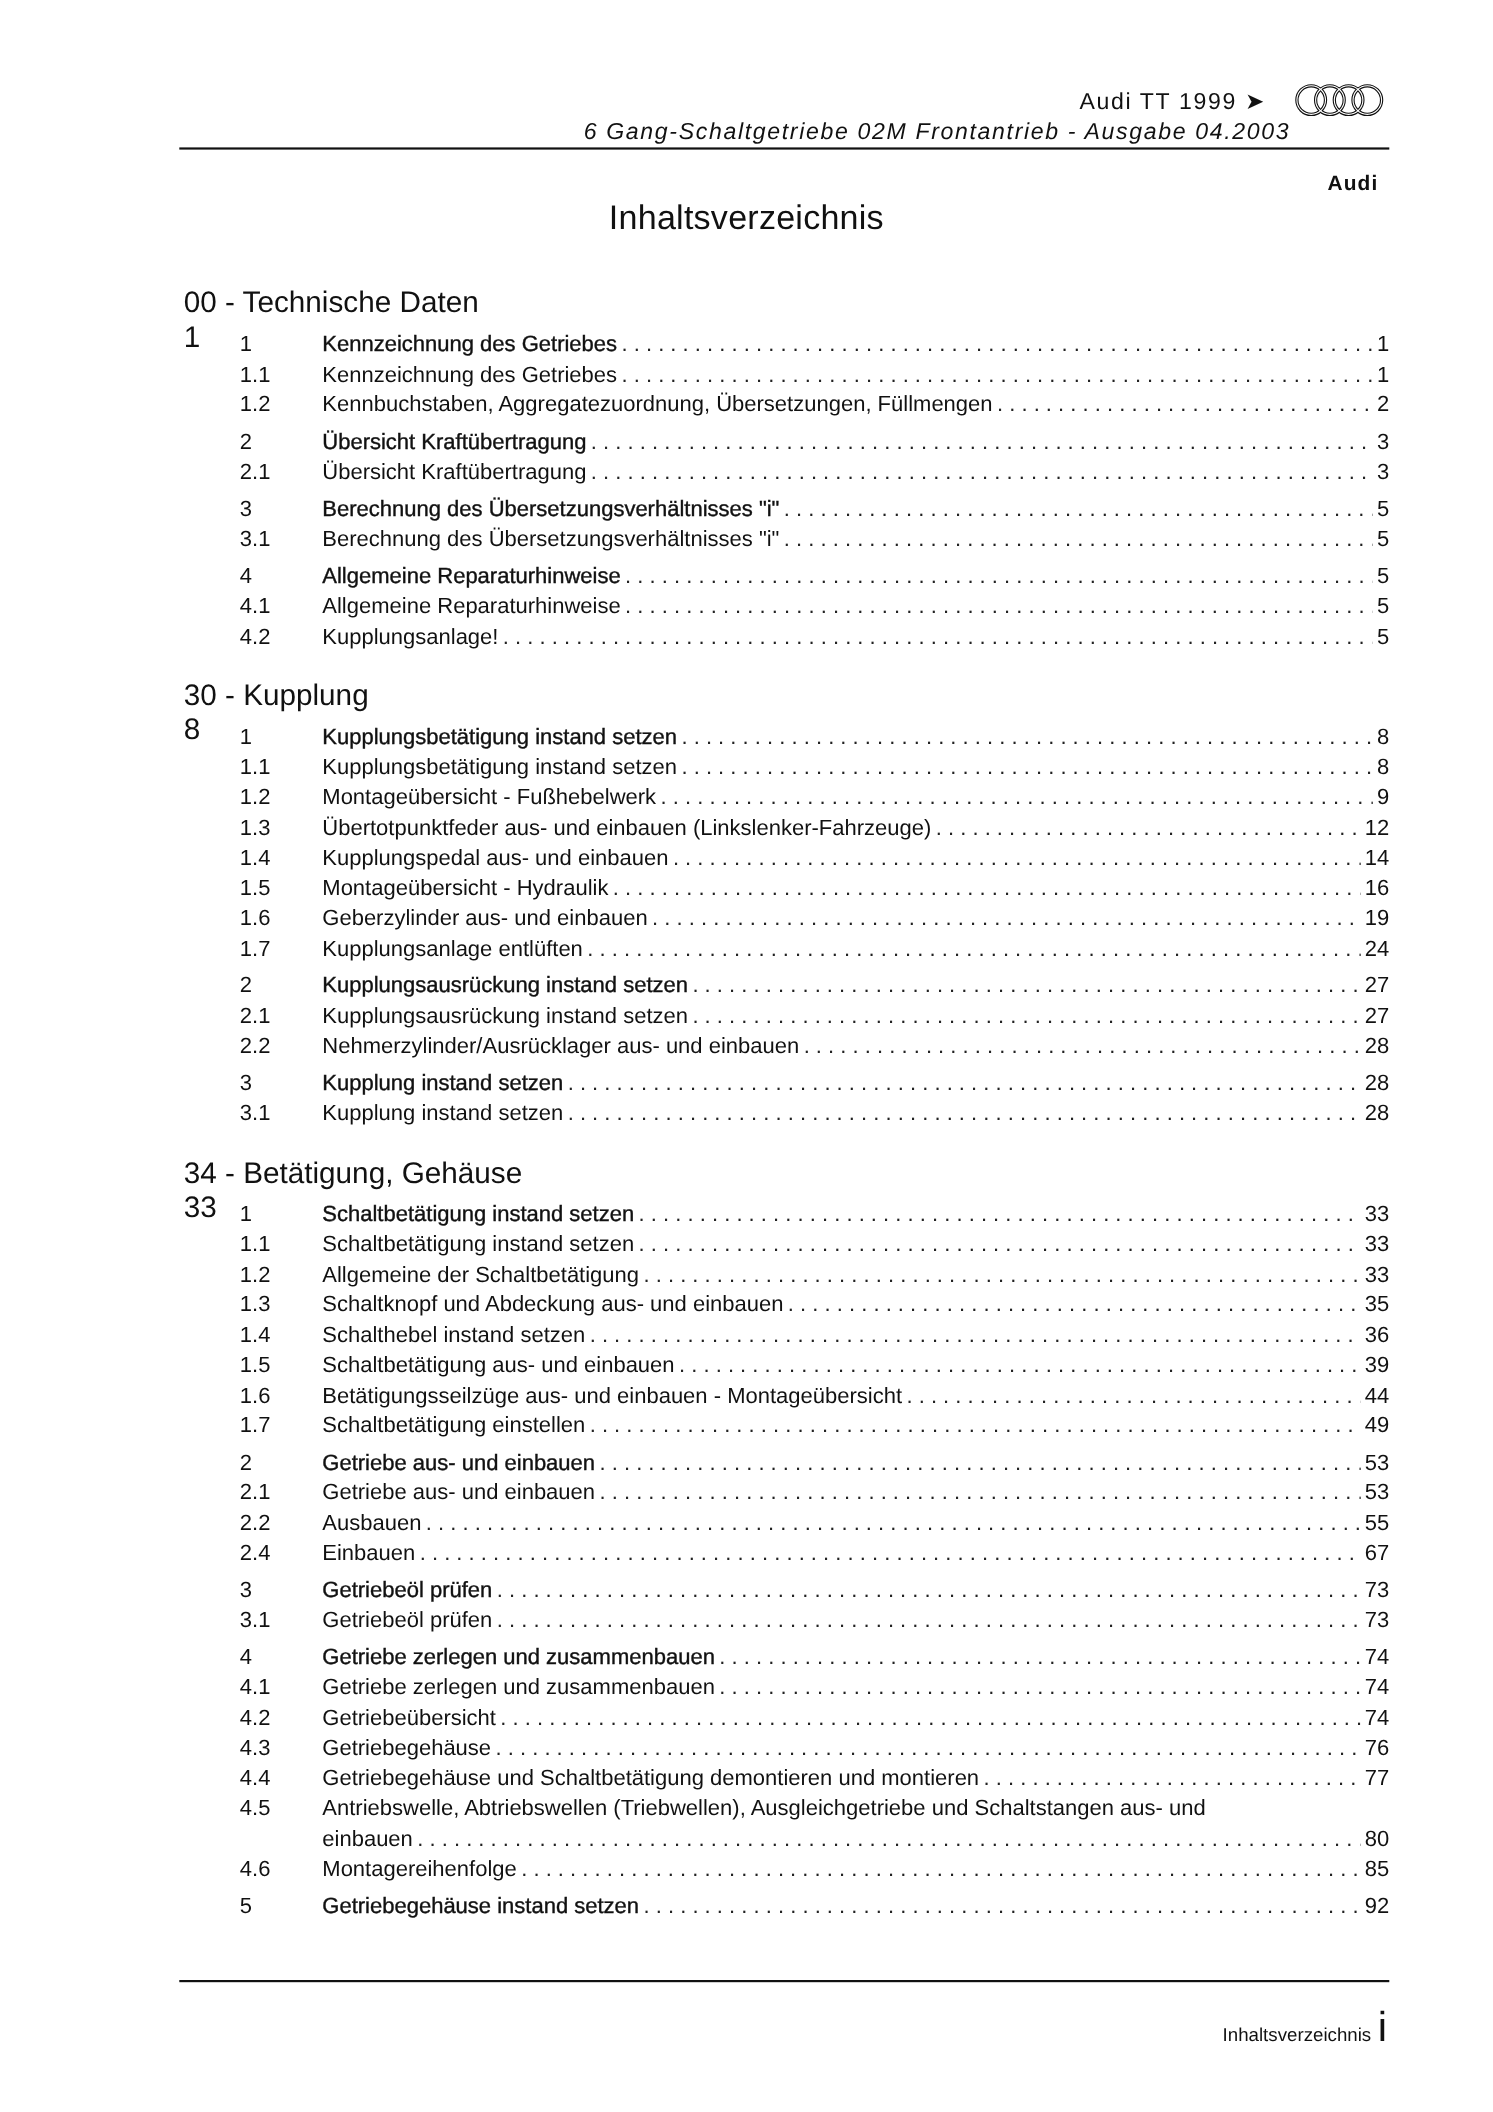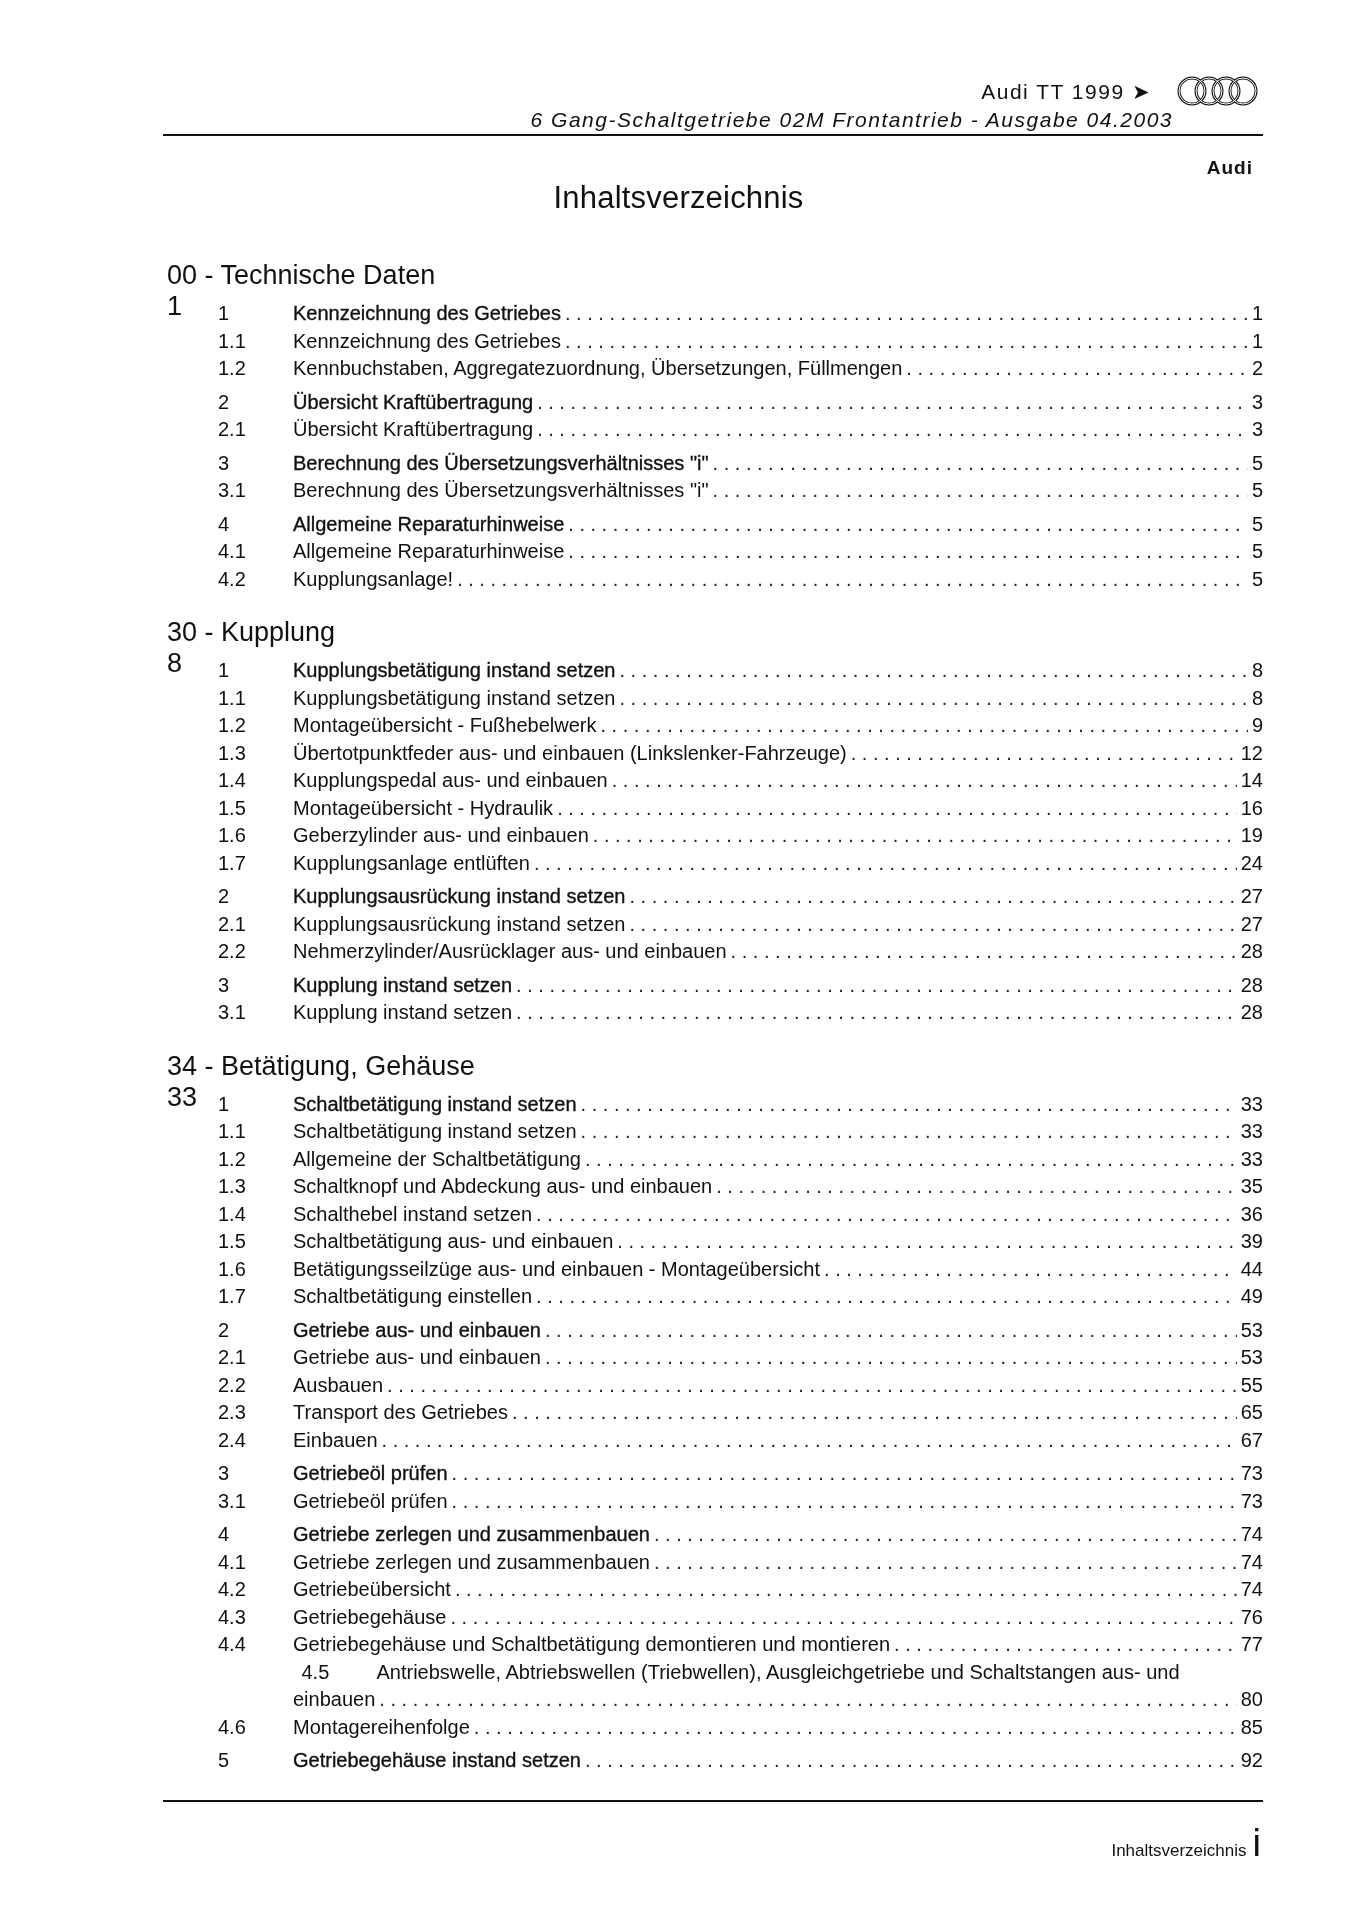--- a/index.html
+++ b/index.html
@@ -16,21 +16,21 @@
   .chapter.spaced { margin-top: 22px; }
   .group { margin-top: 6px; }
   .entry { display: flex; align-items: baseline; font-size: 20px; height: 27.5px; padding-left: 55px; }
   .entry.bold-entry .etext { -webkit-text-stroke: 0.35px #111; }
   .enum { width: 75px; flex: 0 0 75px; }
   .etext { white-space: nowrap; }
   .leader { flex: 1 1 auto; overflow: hidden; white-space: nowrap; margin: 0 4px; letter-spacing: 4.3px; color: #222; }
   .leader::before { content: ". . . . . . . . . . . . . . . . . . . . . . . . . . . . . . . . . . . . . . . . . . . . . . . . . . . . . . . . . . . . . . . . . . . . . . . . . . . . . . . . . . . . . . . . . . . . . . . . . . . . . . . . . . . . . . . . . . . . . . . . . . . . . . . . . . . . . . . . . . . . . . . . . . . . . . ."; letter-spacing: 0; }
   .page { flex: 0 0 auto; text-align: right; }
   .entry.wrap { height: auto; display: block; }
-  .wrap-line1 { display: flex; align-items: baseline; height: 27.5px; justify-content: center; }
+  .wrap-line1 { display: flex; align-items: baseline; height: 27.5px; }
   .wrap-line2 { display: flex; align-items: baseline; height: 27.5px; padding-left: 75px; }
   .footer-rule { position: absolute; left: 163px; width: 1100px; top: 1800px; height: 2px; background: #111; }
   .footer { position: absolute; right: 96px; top: 1822px; font-size: 17px; display: flex; align-items: baseline; gap: 6px; }
   .footer-roman { font-size: 38px; }
 </style>
 </head>
 <body>
 
 <div class="header">
   <div class="header-line1">Audi TT 1999 ➤</div>
@@ -288,26 +288,20 @@
         <span class="leader"></span>
         <span class="page">53</span>
       </div>
       <div class="entry">
         <span class="enum">2.2</span>
         <span class="etext">Ausbauen</span>
         <span class="leader"></span>
         <span class="page">55</span>
       </div>
       <div class="entry">
-        <span class="enum">2.3</span>
-        <span class="etext">Transport des Getriebes</span>
-        <span class="leader"></span>
-        <span class="page">65</span>
-      </div>
-      <div class="entry">
         <span class="enum">2.4</span>
         <span class="etext">Einbauen</span>
         <span class="leader"></span>
         <span class="page">67</span>
       </div>
     </div>
     <div class="group">
       <div class="entry bold-entry">
         <span class="enum">3</span>
         <span class="etext">Getriebeöl prüfen</span>

